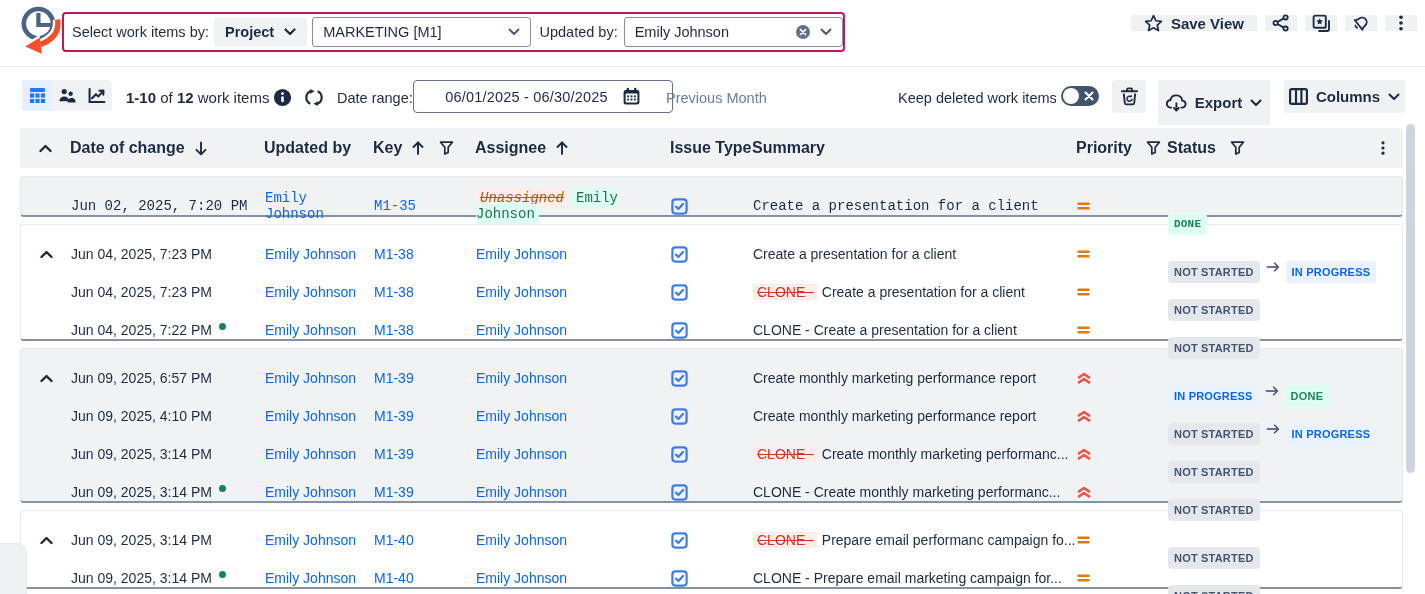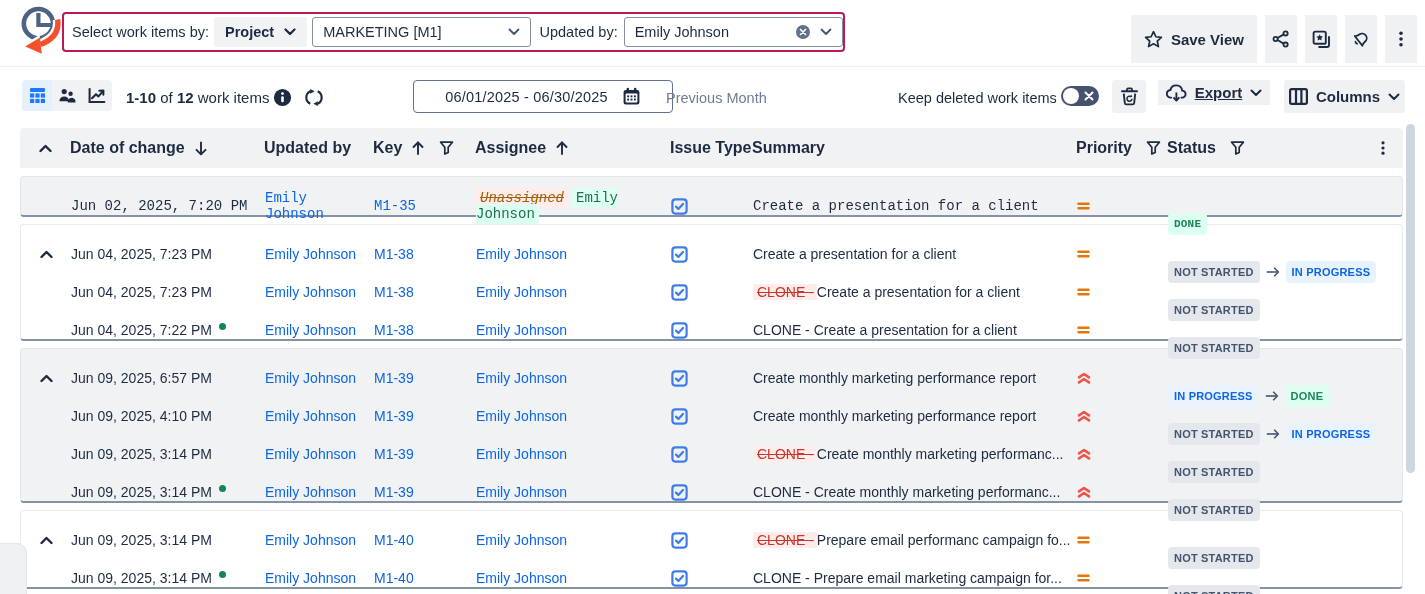--- a/index.html
+++ b/index.html
@@ -32,21 +32,21 @@
     display:flex; align-items:center; padding:0 10px; cursor:pointer;
   }
   .box-select .t { font-size:14.5px; color:#1C2B41; }
   .sel-project { width:223px; justify-content:space-between; }
   .sel-user { width:224px; justify-content:space-between; margin-left:6px; }
   .sel-user .right { display:flex; align-items:center; gap:9px; }
   .filterbar .lbl2 { margin-left:9px; }
 
   .top-actions { position:absolute; right:8px; top:15px; display:flex; gap:8px; }
   .btn-gray {
-    background:#F0F1F3; border:none; border-radius:0; height:48px;
+    background:#F0F1F3; border:none; border-radius:0; height:16px;
     display:flex; align-items:center; justify-content:center; gap:8px;
     color:#1C2B41; cursor:pointer; font-family:inherit;
   }
   .btn-saveview { padding:0 13px; font-size:15px; font-weight:600; }
   .btn-icon32 { width:32px; }
 
   
   .toolbar { position:absolute; left:0; top:67px; width:1425px; height:61px; background:#fff; }
   .segmented { position:absolute; left:22px; top:13px; width:90px; height:31px; display:flex; background:#F1F2F4; border-radius:4px; overflow:hidden; }
   .seg { width:30px; height:31px; display:flex; align-items:center; justify-content:center; cursor:pointer; color:#1C2B41; }
@@ -60,21 +60,21 @@
     border:1.5px solid #66708A; border-radius:4px; background:#fff;
     display:flex; align-items:center; justify-content:center; gap:14px; cursor:pointer;
   }
   .date-input .t { font-size:14.5px; color:#1C2B41; letter-spacing:.2px; }
   .prev-month { position:absolute; left:666px; top:0; height:61px; display:flex; align-items:center; font-size:14.5px; color:#6E7C93; cursor:pointer; }
   .keep-label { position:absolute; left:898px; top:0; height:61px; display:flex; align-items:center; font-size:14.5px; color:#1C2B41; }
   .toggle { position:absolute; left:1061px; top:19px; width:38px; height:20px; background:#44546F; border-radius:10px; cursor:pointer; }
   .toggle .knob { position:absolute; left:2px; top:2px; width:16px; height:16px; border-radius:50%; background:#fff; }
   .toggle .x { position:absolute; right:4px; top:4px; }
   .btn-trash { position:absolute; left:1112px; top:13px; width:34px; height:33px; border-radius:3px; }
-  .btn-export { position:absolute; left:1158px; top:13px; width:112px; height:25px; border-radius:0; font-size:15px; font-weight:600;text-decoration:underline; }
+  .btn-export { position:absolute; left:1158px; top:13px; width:112px; height:45px; border-radius:0; font-size:15px; font-weight:600; }
   .btn-columns { position:absolute; left:1284px; top:13px; width:121px; height:33px; border-radius:3px; font-size:15px; font-weight:600; }
 
   
   .tablewrap { position:absolute; left:20px; top:128px; width:1383px; }
   .grid-row { display:grid; grid-template-columns:50px 194px 109px 102px 195px 82px 324px 91px 208px 28px; align-items:center; }
   .thead { background:#F1F2F4; height:40px; border-radius:4px 4px 0 0; font-weight:700; font-size:16px; color:#1C2B41; }
   .thead .hcell { display:flex; align-items:center; gap:9px; }
   .thead .c-collapse { justify-content:center; }
   .hfun { margin-left:5px; display:flex; cursor:pointer; }
   .hsort { display:flex; cursor:pointer; }
@@ -85,26 +85,26 @@
   .group.gray { background:#F1F2F4; border-color:#E4E6EA; border-bottom-color:#8492A6; }
   .trow { height:38px; font-size:14px; color:#1C2B41; }
   .c-collapse { display:flex; justify-content:center; }
   .collapse-btn { cursor:pointer; display:flex; }
   .c-date { display:flex; align-items:center; }
   .dot { width:7px; height:7px; border-radius:50%; background:#15845B; margin-left:7px; transform:translateY(-4px); }
   a.link { color:#0C66E4; text-decoration:none; cursor:pointer; }
   .c-itype { display:flex; }
   .c-summary { white-space:nowrap; overflow:hidden; }
   .c-priority { display:flex; }
-  .c-status { display:flex; align-items:center; gap:6px;margin-top:36px; }
+  .c-status { display:flex; gap:6px;margin-top:36px; }
   .chipv { padding:2px 4px; border-radius:3px; }
   .chip-removed { background:#FFECEB; color:#a16207; text-decoration:line-through; }
   .chip-removed.it { font-style:italic; }
   .chip-added { background:#DCFFF1; color:#216E4E; }
-  .sum-removed { background:#FFECEB; color:#C9372C; text-decoration:line-through; padding:2px 3px 2px 4px; border-radius:3px; }
+  .sum-removed { background:#FFECEB; color:#C9372C; text-decoration:line-through; padding:2px 3px 2px 4px; border-radius:3px; margin-right:5px; }
   .badge {
     display:inline-flex; align-items:center; height:22px; padding:0 6px; border-radius:4px;
     font-size:11px; font-weight:700; letter-spacing:.2px; white-space:nowrap;
   }
   .badge.neutral { background:#E4E7EB; color:#44546F; }
   .badge.done { background:#DCFFF1; color:#1F845A; }
   .badge.inprogress { background:#E9F2FF; color:#0C66E4; }
 
   .vscroll { position:absolute; left:1406px; top:124px; width:9px; height:349px; border-radius:5px; background:#CDD6E0; }
   .corner-frag { position:absolute; left:-10px; top:543px; width:37px; height:60px; background:#EFF1F3; border:1px solid #E4E6EA; border-radius:0 10px 10px 0; }
@@ -238,20 +238,21 @@
   </div>
   <div class="tb-ic" style="left:304px">
     <svg width="20" height="19" viewBox="-1 -1 21 20">
         <path d="M5.6 15.6 A7.3 7.3 0 0 1 5.6 2.4" fill="none" stroke="#1C2B41" stroke-width="2.3"></path>
         <path d="M13.4 2.4 A7.3 7.3 0 0 1 13.4 15.6" fill="none" stroke="#1C2B41" stroke-width="2.3"></path>
         <path d="M5.4 0 L10.2 2.5 L5.4 5 Z" fill="#1C2B41"></path>
         <path d="M13.6 13 L8.8 15.5 L13.6 18 Z" fill="#1C2B41"></path>
       </svg>
   </div>
 
+  <div class="dr-label">Date range:</div>
   <div class="date-input">
     <span class="t">06/01/2025 - 06/30/2025</span>
     <svg width="19" height="19" viewBox="0 0 19 19">
         <rect x="1.6" y="3" width="15.8" height="14.4" rx="2.2" fill="#1C2B41"></rect>
         <rect x="4.6" y="0.8" width="2.4" height="4.4" rx="1.1" fill="#1C2B41"></rect>
         <rect x="12" y="0.8" width="2.4" height="4.4" rx="1.1" fill="#1C2B41"></rect>
         <rect x="3.6" y="6.6" width="11.8" height="8.8" rx="1" fill="#fff"></rect>
         <g fill="#1C2B41">
           <rect x="5.2" y="8.4" width="1.9" height="1.9"></rect>
           <rect x="8.55" y="8.4" width="1.9" height="1.9"></rect>

